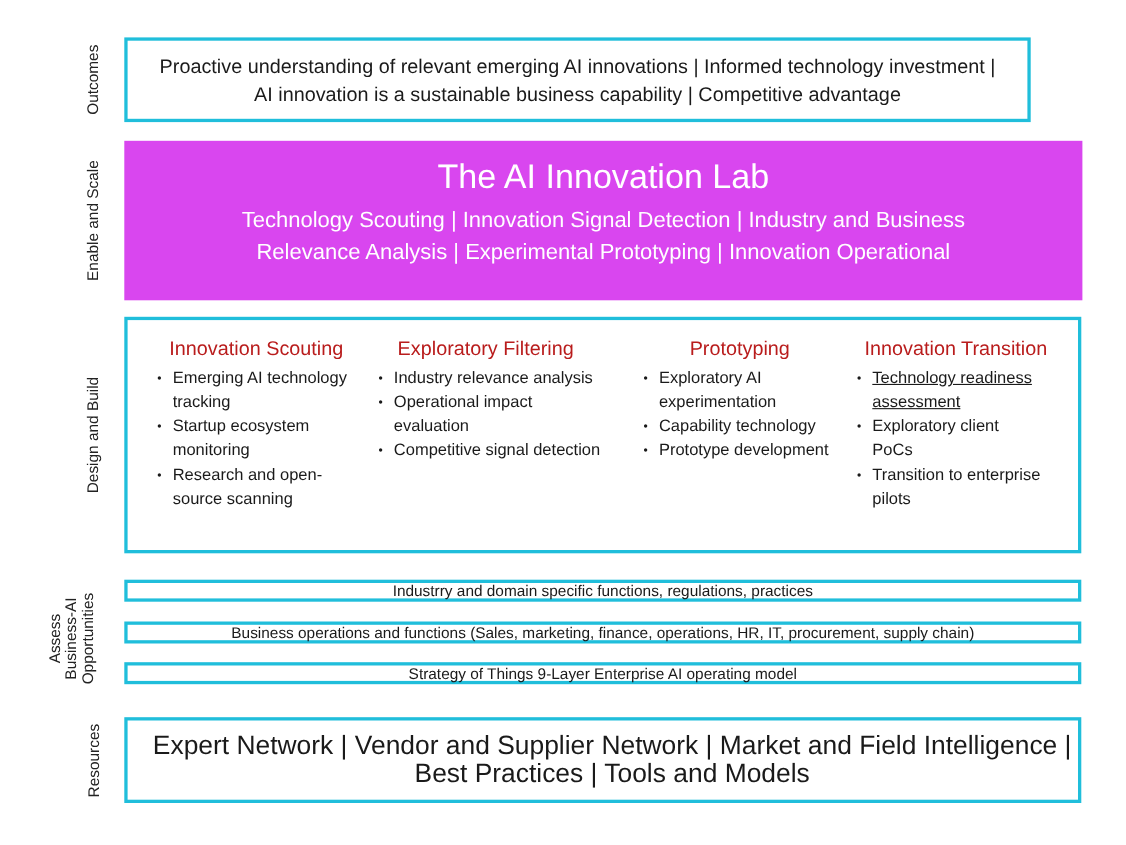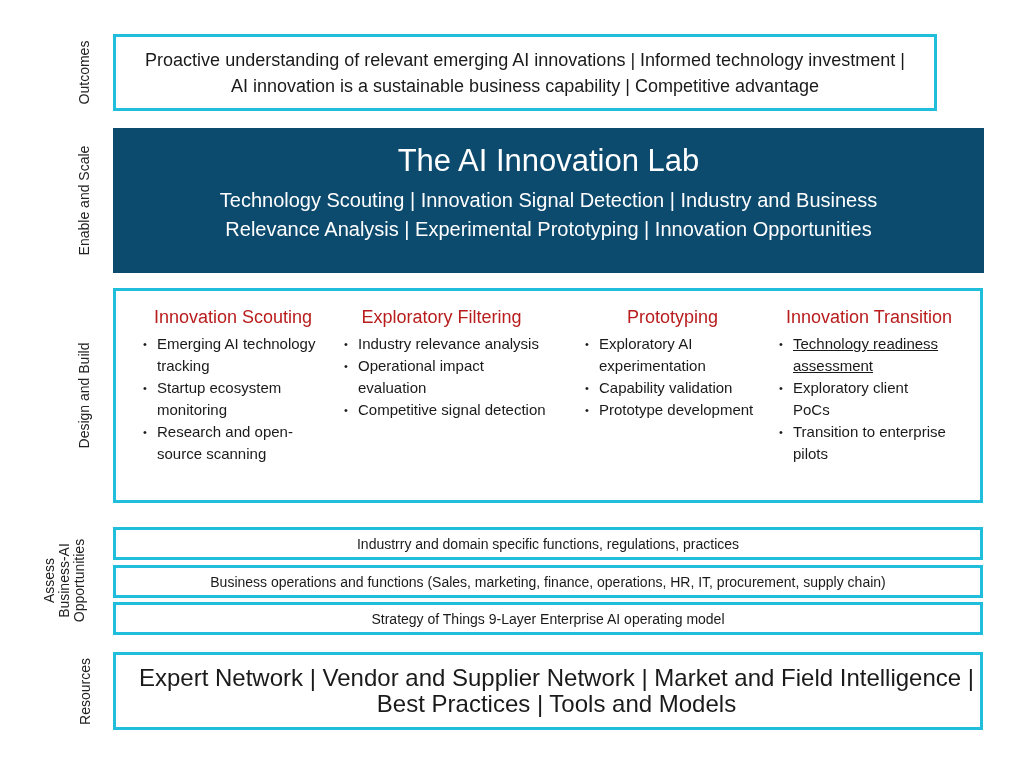--- a/index.html
+++ b/index.html
@@ -17,34 +17,34 @@
     .box {
       position: absolute;
       border: 3px solid #20BEDB;
       background: #fff;
       display: flex; align-items: center; justify-content: center;
       text-align: center;
     }
     .outcomes { left: 113px; top: 34px; width: 824px; height: 77px; font-size: 18px; line-height: 26px; }
     .lab {
       left: 113px; top: 128px; width: 871px; height: 145px;
-      background: #0c4a6e; border: none; color: #fff;
+      background: #d946ef; border: none; color: #fff;
       flex-direction: column; justify-content: flex-start; padding-top: 14px;
     }
     .lab-title { font-size: 31px; line-height: 38px; }
     .lab-sub { font-size: 20px; line-height: 29px; margin-top: 6px; }
 
     .design { left: 113px; top: 288px; width: 870px; height: 215px; align-items: flex-start; justify-content: flex-start; }
     .col { position: absolute; top: 14px; text-align: left; }
     .col h3 { font-weight: normal; font-size: 18px; line-height: 24px; color: #b91c1c; text-align: center; }
     .col ul { list-style: none; margin-top: 4px; }
     .col li { position: relative; padding-left: 14px; font-size: 15px; line-height: 22px; }
     .col li::before { content: "\2022"; position: absolute; left: 0; top: 0; font-size: 11px; }
 
-    .assess { left: 113px; width: 870px; height: 33px; font-size: 14px; line-height: 18px; }
+    .assess { left: 113px; width: 870px; height: 20px; font-size: 14px; line-height: 18px; }
 
     .resources { left: 113px; top: 652px; width: 870px; height: 78px; font-size: 24px; line-height: 26px; padding-left: 17px; }
   </style>
 </head>
 <body>
 
 <div class="side-label" style="left:68px;top:34px;width:34px;height:77px;">
   <span>Outcomes</span>
 </div>
 <div class="box outcomes">
@@ -54,21 +54,21 @@
   </div>
 </div>
 
 <div class="side-label" style="left:68px;top:128px;width:34px;height:145px;">
   <span>Enable and Scale</span>
 </div>
 <div class="box lab">
   <div class="lab-title">The AI Innovation Lab</div>
   <div class="lab-sub">
     <div>Technology Scouting | Innovation Signal Detection | Industry and Business</div>
-    <div>Relevance Analysis | Experimental Prototyping | Innovation Opportunities</div>
+    <div>Relevance Analysis | Experimental Prototyping | Innovation Operational</div>
   </div>
 </div>
 
 <div class="side-label" style="left:68px;top:288px;width:34px;height:215px;">
   <span>Design and Build</span>
 </div>
 <div class="box design">
   <div class="col" style="left:27px;width:180px;">
     <h3>Innovation Scouting</h3>
     <ul>
@@ -82,21 +82,21 @@
     <ul>
       <li>Industry relevance analysis</li>
       <li style="width:160px;">Operational impact evaluation</li>
       <li>Competitive signal detection</li>
     </ul>
   </div>
   <div class="col" style="left:469px;width:185px;">
     <h3 style="padding-right:10px;">Prototyping</h3>
     <ul>
       <li style="width:140px;">Exploratory AI experimentation</li>
-      <li>Capability validation</li>
+      <li>Capability technology</li>
       <li>Prototype development</li>
     </ul>
   </div>
   <div class="col" style="left:663px;width:180px;">
     <h3>Innovation Transition</h3>
     <ul>
       <li style="width:175px;text-decoration:underline;">Technology readiness assessment</li>
       <li style="width:150px;">Exploratory client PoCs</li>
       <li style="width:180px;">Transition to enterprise pilots</li>
     </ul>

